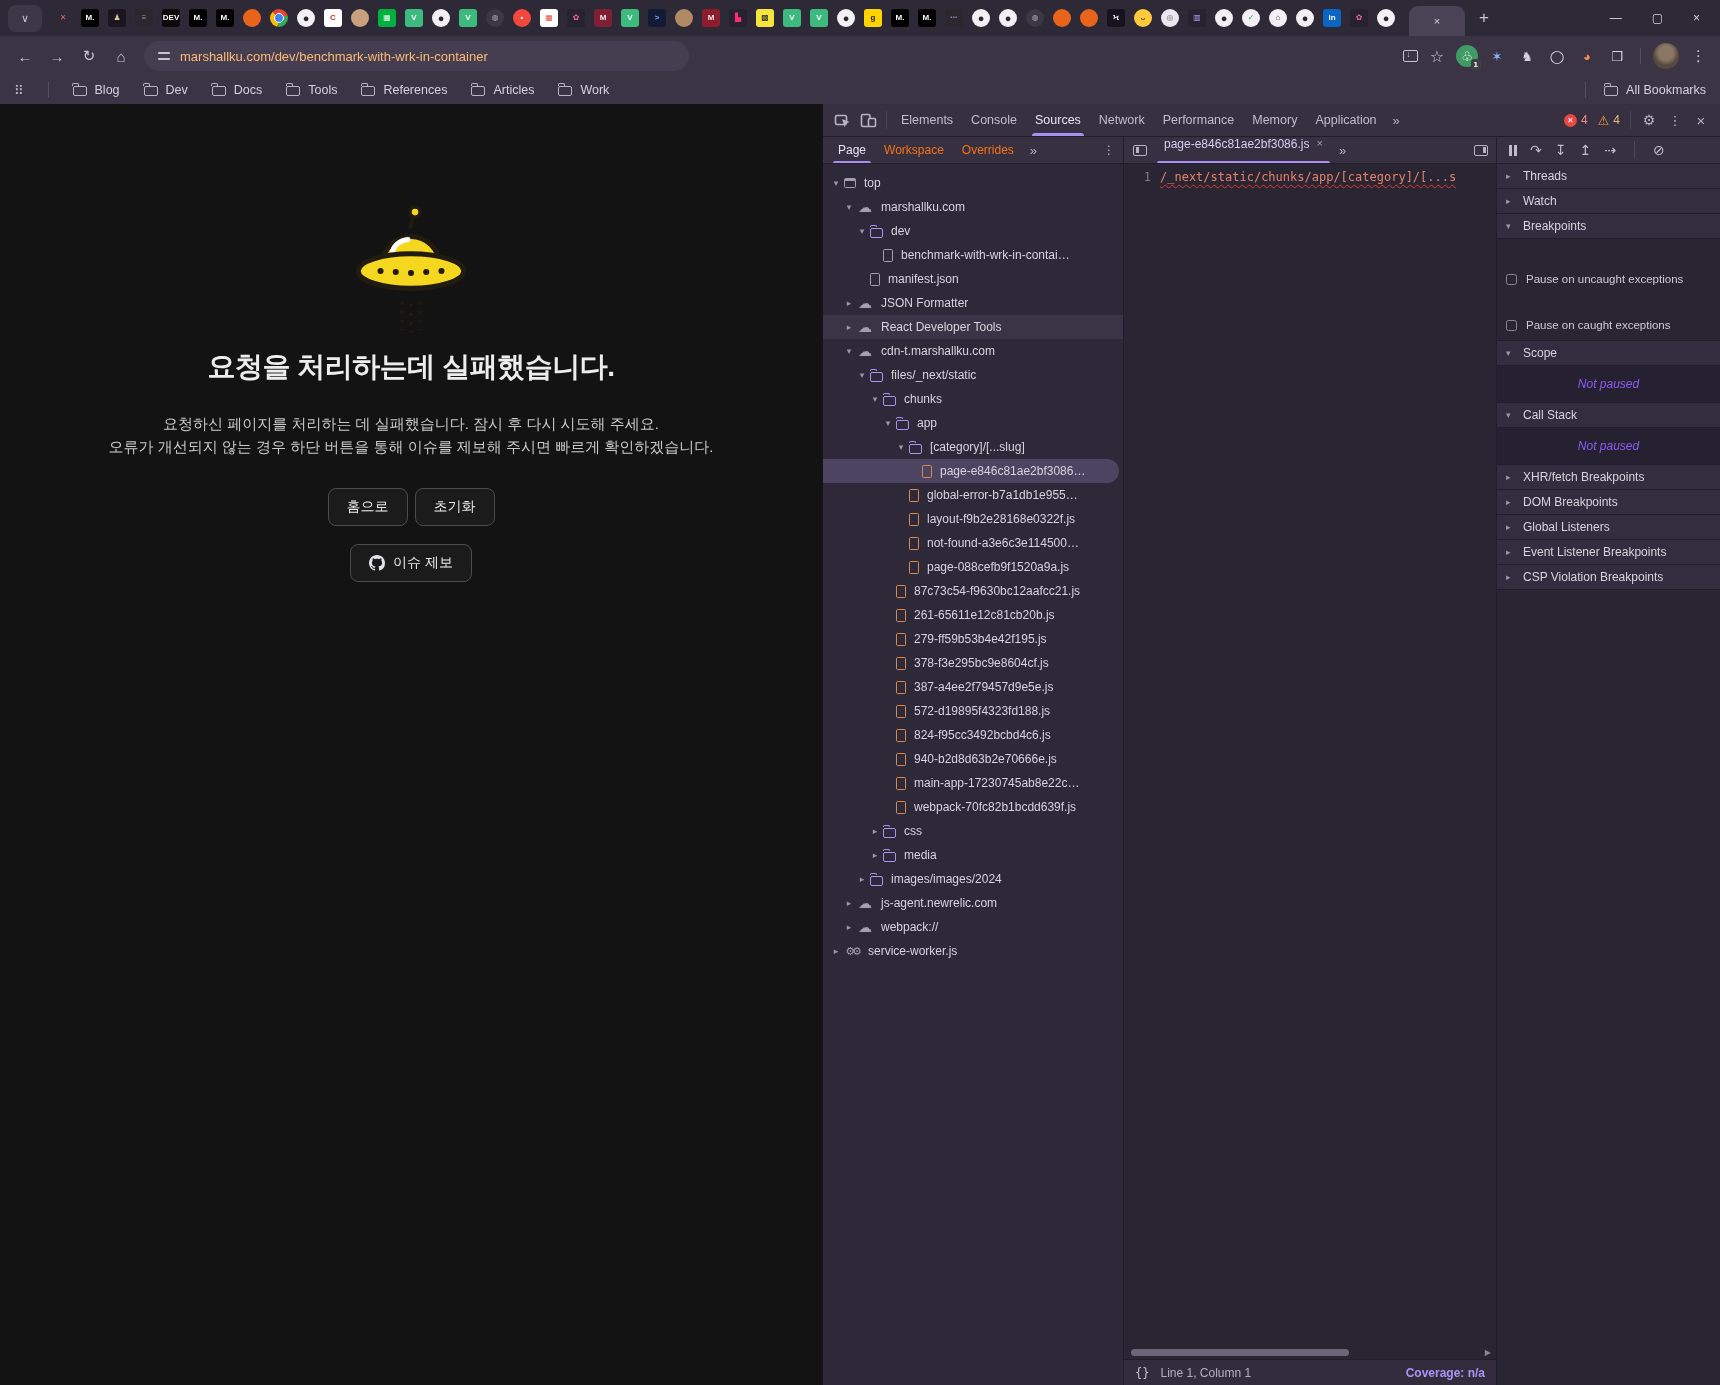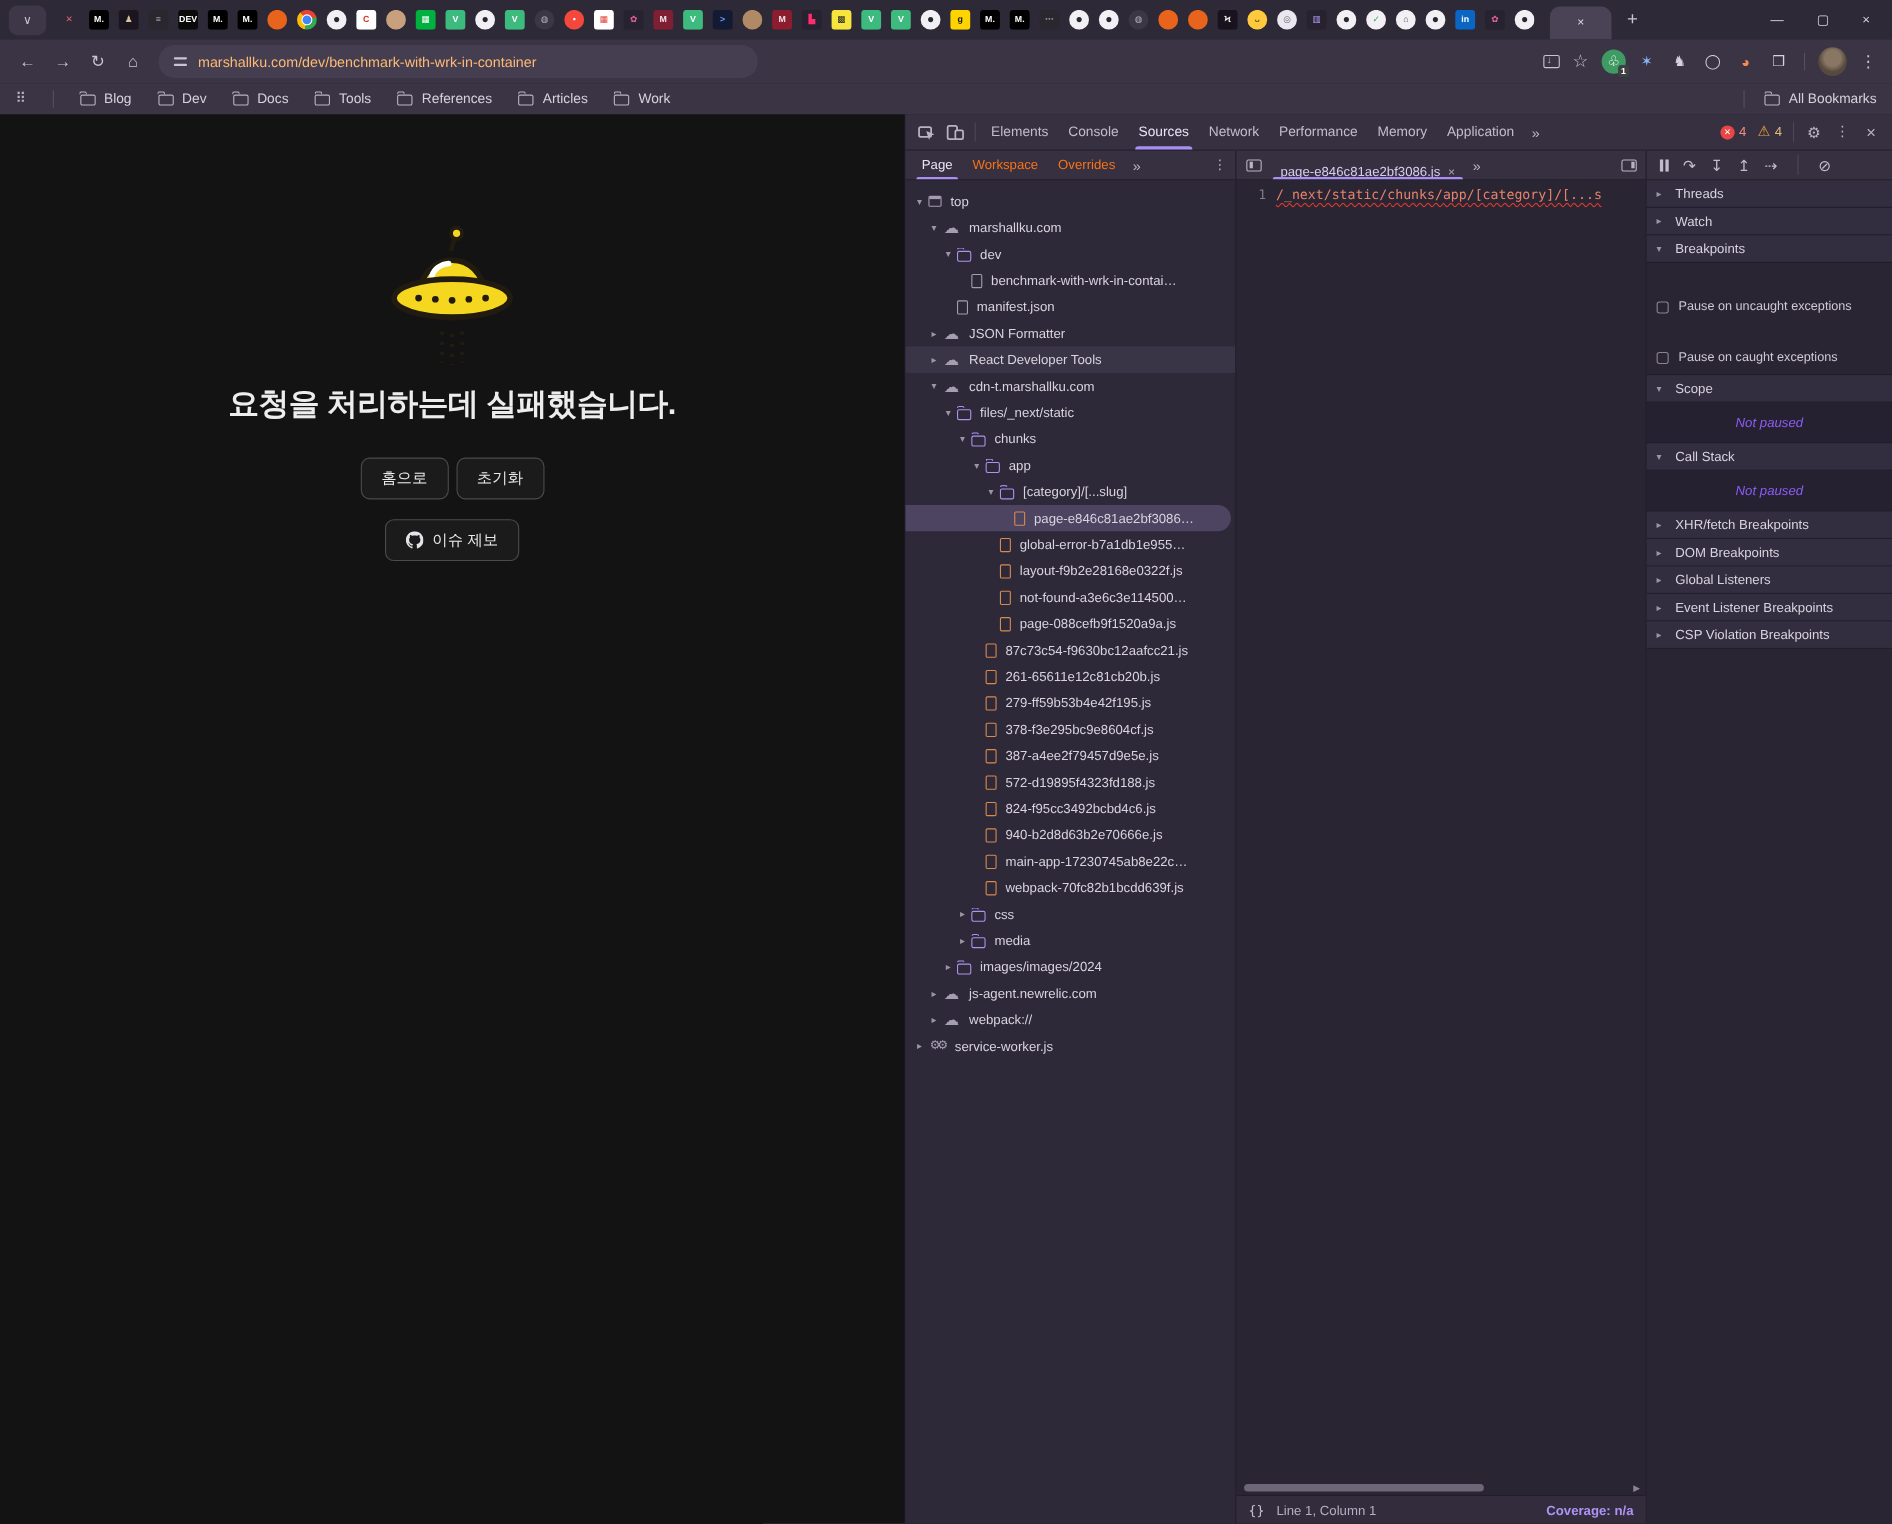--- a/index.html
+++ b/index.html
@@ -75,21 +75,21 @@
   .dt-row2{height:27px;display:flex;background:#363040;border-bottom:1px solid #211d2b;font-size:12px;align-items:stretch;flex:none;}
   .nav-tabs{width:301px;display:flex;align-items:center;padding-left:6px;border-right:1px solid #211d2b;flex:none;}
   .ntab{padding:0 9px;height:100%;display:flex;align-items:center;color:#f97316;position:relative;}
   .ntab.on{color:#e9e3f6;}
   .ntab.on::after{content:"";position:absolute;left:4px;right:4px;bottom:0;height:2.5px;border-radius:3px 3px 0 0;background:#a98ff2;}
   .nav-kebab{margin-left:auto;padding-right:8px;color:#b9b3c4;}
   .editor-head{width:373px;display:flex;align-items:center;border-right:1px solid #211d2b;flex:none;}
   .pnl{width:14px;height:11px;border:1.5px solid #b9b3c4;border-radius:2px;position:relative;flex:none;}
   .pnl.left::before{content:"";position:absolute;left:1.5px;top:1.5px;bottom:1.5px;width:3px;background:#b9b3c4;}
   .pnl.right::before{content:"";position:absolute;right:1.5px;top:1.5px;bottom:1.5px;width:3px;background:#b9b3c4;}
-  .etab{height:100%;display:flex;align-items:flex-end;gap:7px;padding:0 9px;color:#d9cef2;position:relative;margin-left:8px;white-space:nowrap;}
+  .etab{height:100%;display:flex;align-items:flex-start;gap:7px;padding:0 9px;color:#d9cef2;position:relative;margin-left:8px;white-space:nowrap;}
   .etab::after{content:"";position:absolute;left:2px;right:2px;bottom:0;height:2.5px;border-radius:3px 3px 0 0;background:#a98ff2;}
   .etab .x{color:#a49fb2;font-size:11px;}
   .eh-right{margin-left:auto;display:flex;align-items:center;padding-right:8px;}
   .dbg-head{flex:1;display:flex;align-items:center;gap:13px;padding:0 12px;color:#c1bbcb;}
   .pause-ico{width:8px;height:11px;border-left:3px solid #c1bbcb;border-right:3px solid #c1bbcb;flex:none;}
   .dbg-glyph{font-size:14px;line-height:1;}
 
   .dt-body{flex:1;display:flex;min-height:0;}
 
   
@@ -461,20 +461,24 @@
           <circle cx="60" cy="68" r="3" fill="#221b10"></circle>
           <circle cx="75" cy="67" r="3" fill="#221b10"></circle>
           <circle cx="90" cy="66" r="3" fill="#221b10"></circle>
           <g stroke="#221b10" stroke-width="3.5" stroke-dasharray="3 6">
             <line x1="51" y1="96" x2="51" y2="124"></line>
             <line x1="60" y1="98" x2="60" y2="126"></line>
             <line x1="69" y1="96" x2="69" y2="124"></line>
           </g>
         </svg>
         <div class="err-title">요청을 처리하는데 실패했습니다.</div>
+        <div class="err-body">
+          <div>요청하신 페이지를 처리하는 데 실패했습니다. 잠시 후 다시 시도해 주세요.</div>
+          <div>오류가 개선되지 않는 경우 하단 버튼을 통해 이슈를 제보해 주시면 빠르게 확인하겠습니다.</div>
+        </div>
         <div class="btn-row">
           <button class="pbtn">홈으로</button>
           <button class="pbtn">초기화</button>
         </div>
         <div class="report-row">
           <button class="pbtn">
             <svg width="16" height="16" viewBox="0 0 16 16">
                 <path fill="#e6e2ec" d="M8 0C3.58 0 0 3.58 0 8c0 3.54 2.29 6.53 5.47 7.59.4.07.55-.17.55-.38 0-.19-.01-.82-.01-1.49-2.01.37-2.53-.49-2.69-.94-.09-.23-.48-.94-.82-1.13-.28-.15-.68-.52-.01-.53.63-.01 1.08.58 1.23.82.72 1.21 1.87.87 2.33.66.07-.52.28-.87.51-1.07-1.78-.2-3.64-.89-3.64-3.95 0-.87.31-1.59.82-2.15-.08-.2-.36-1.02.08-2.12 0 0 .67-.21 2.2.82.64-.18 1.32-.27 2-.27s1.36.09 2 .27c1.53-1.04 2.2-.82 2.2-.82.44 1.1.16 1.92.08 2.12.51.56.82 1.27.82 2.15 0 3.07-1.87 3.75-3.65 3.95.29.25.54.73.54 1.48 0 1.07-.01 1.93-.01 2.2 0 .21.15.46.55.38A8.01 8.01 0 0 0 16 8c0-4.42-3.58-8-8-8z"></path>
               </svg>
             <span>이슈 제보</span>

